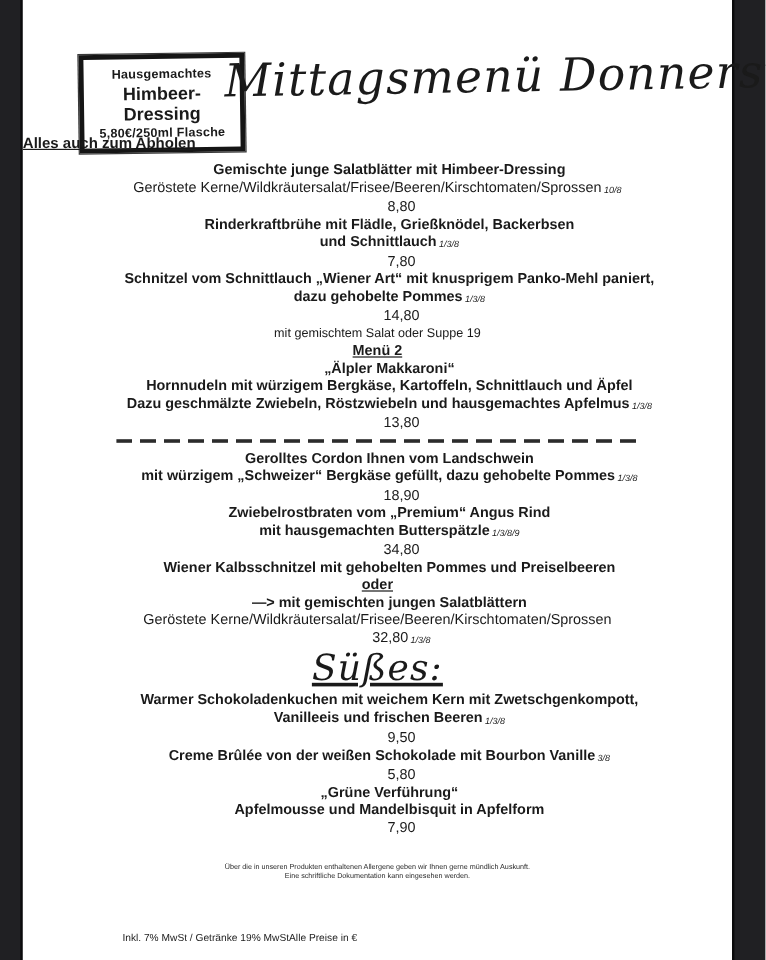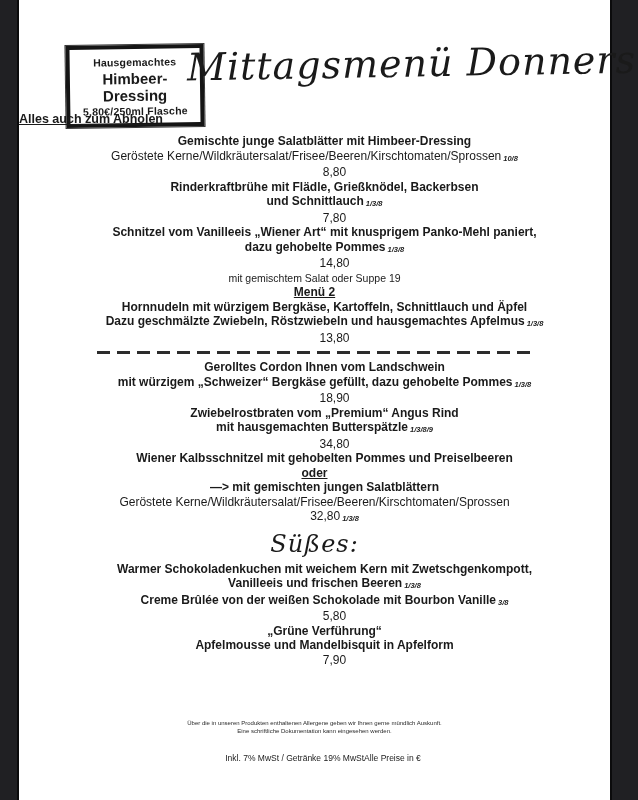--- a/index.html
+++ b/index.html
@@ -51,46 +51,47 @@
   .menu { position: absolute; left: 0; right: 0; top: 134px; text-align: center; }
   .line { font-size: 12px; line-height: 14.5px; }
   .line--bold { font-weight: bold; margin-left: 20px; }
   .line--bold-underline { font-weight: bold; text-decoration: underline; }
   .line--regular { font-weight: normal; }
   .line--price { font-weight: normal; padding-left: 40px; }
   .line--small { font-size: 10.5px; }
   .line--script {
     font-family: "DejaVu Serif", serif;
     font-style: italic;
-    font-size: 24px;
+    font-size: 30px;
     line-height: 36px;
     letter-spacing: 1px;
+    text-decoration: underline;
   }
   .line--divider {
     height: 15px;
     background: repeating-linear-gradient(90deg, #2c2c2c 0 13px, transparent 13px 20px) center / 436px 3px no-repeat;
   }
   .allergen {
     font-size: 7.5px;
     font-style: italic;
-    font-weight: bold;
+    font-weight: normal;
     margin-left: 2px;
     text-decoration: none;
     display: inline-block;
     transform: translateY(1px);
   }
 
   
   .allergen-note {
     position: absolute; left: 0; right: 0; top: 719px;
     text-align: center; font-size: 6px; line-height: 8px; color: #2a2a2a;
   }
   .vat-row {
-    position: absolute; left: 83px; right: 66px; top: 753px;
-    display: flex; justify-content: center;
+    position: absolute; left: 83px; right: 66px; top: 776px;
+    display: flex; justify-content: flex-start;
     font-size: 8.5px; color: #222;
   }
 </style>
 </head>
 <body>
 
 <div class="side-bar side-bar--left"></div>
 <div class="side-bar side-bar--right"></div>
 
 <div class="page">
@@ -105,43 +106,45 @@
     <div class="subtitle">Alles auch zum Abholen</div>
   </div>
 
   <div class="menu">
       <div class="line line--bold"><span>Gemischte junge Salatblätter mit Himbeer-Dressing</span></div>
       <div class="line line--regular"><span>Geröstete Kerne/Wildkräutersalat/Frisee/Beeren/Kirschtomaten/Sprossen</span><span class="allergen">10/8</span></div>
       <div class="line line--price"><span>8,80</span></div>
       <div class="line line--bold"><span>Rinderkraftbrühe mit Flädle, Grießknödel, Backerbsen</span></div>
       <div class="line line--bold"><span>und Schnittlauch</span><span class="allergen">1/3/8</span></div>
       <div class="line line--price"><span>7,80</span></div>
-      <div class="line line--bold"><span>Schnitzel vom Vanilleeis „Wiener Art“ mit knusprigem Panko-Mehl paniert,</span></div>
+      <div class="line line--bold"><span>Schnitzel vom Schnittlauch „Wiener Art“ mit knusprigem Panko-Mehl paniert,</span></div>
       <div class="line line--bold"><span>dazu gehobelte Pommes</span><span class="allergen">1/3/8</span></div>
       <div class="line line--price"><span>14,80</span></div>
       <div class="line line--small"><span>mit gemischtem Salat oder Suppe 19</span></div>
       <div class="line line--bold-underline"><span>Menü 2</span></div>
+      <div class="line line--bold"><span>„Älpler Makkaroni“</span></div>
       <div class="line line--bold"><span>Hornnudeln mit würzigem Bergkäse, Kartoffeln, Schnittlauch und Äpfel</span></div>
       <div class="line line--bold"><span>Dazu geschmälzte Zwiebeln, Röstzwiebeln und hausgemachtes Apfelmus</span><span class="allergen">1/3/8</span></div>
       <div class="line line--price"><span>13,80</span></div>
       <div class="line line--divider"></div>
       <div class="line line--bold"><span>Gerolltes Cordon Ihnen vom Landschwein</span></div>
       <div class="line line--bold"><span>mit würzigem „Schweizer“ Bergkäse gefüllt, dazu gehobelte Pommes</span><span class="allergen">1/3/8</span></div>
       <div class="line line--price"><span>18,90</span></div>
       <div class="line line--bold"><span>Zwiebelrostbraten vom „Premium“ Angus Rind</span></div>
       <div class="line line--bold"><span>mit hausgemachten Butterspätzle</span><span class="allergen">1/3/8/9</span></div>
       <div class="line line--price"><span>34,80</span></div>
       <div class="line line--bold"><span>Wiener Kalbsschnitzel mit gehobelten Pommes und Preiselbeeren</span></div>
       <div class="line line--bold-underline"><span>oder</span></div>
       <div class="line line--bold"><span>—&gt; mit gemischten jungen Salatblättern</span></div>
       <div class="line line--regular"><span>Geröstete Kerne/Wildkräutersalat/Frisee/Beeren/Kirschtomaten/Sprossen</span></div>
       <div class="line line--price"><span>32,80</span><span class="allergen">1/3/8</span></div>
       <div class="line line--script"><span>Süßes:</span></div>
       <div class="line line--bold"><span>Warmer Schokoladenkuchen mit weichem Kern mit Zwetschgenkompott,</span></div>
       <div class="line line--bold"><span>Vanilleeis und frischen Beeren</span><span class="allergen">1/3/8</span></div>
+      <div class="line line--price"><span>9,50</span></div>
       <div class="line line--bold"><span>Creme Brûlée von der weißen Schokolade mit Bourbon Vanille</span><span class="allergen">3/8</span></div>
       <div class="line line--price"><span>5,80</span></div>
       <div class="line line--bold"><span>„Grüne Verführung“</span></div>
       <div class="line line--bold"><span>Apfelmousse und Mandelbisquit in Apfelform</span></div>
       <div class="line line--price"><span>7,90</span></div>
     </div>
 
   <div class="allergen-note">
     <div>Über die in unseren Produkten enthaltenen Allergene geben wir Ihnen gerne mündlich Auskunft.</div>
     <div>Eine schriftliche Dokumentation kann eingesehen werden.</div>

